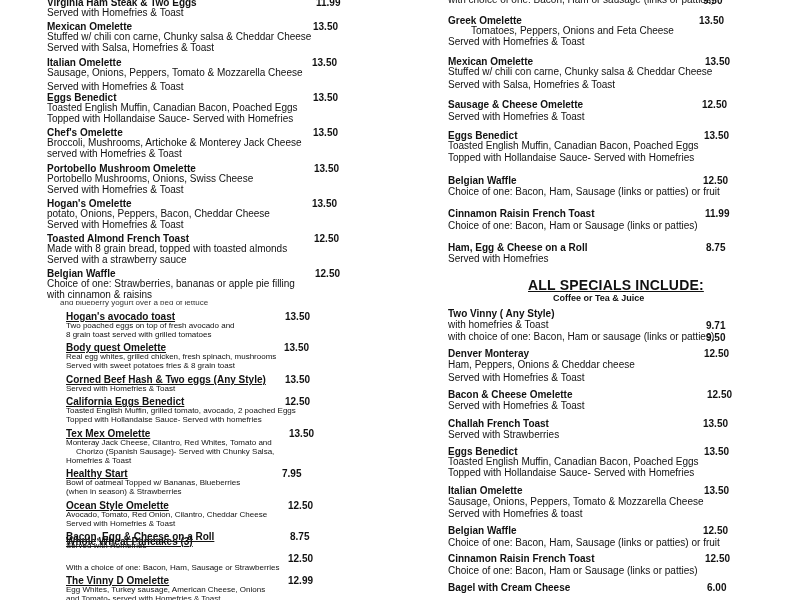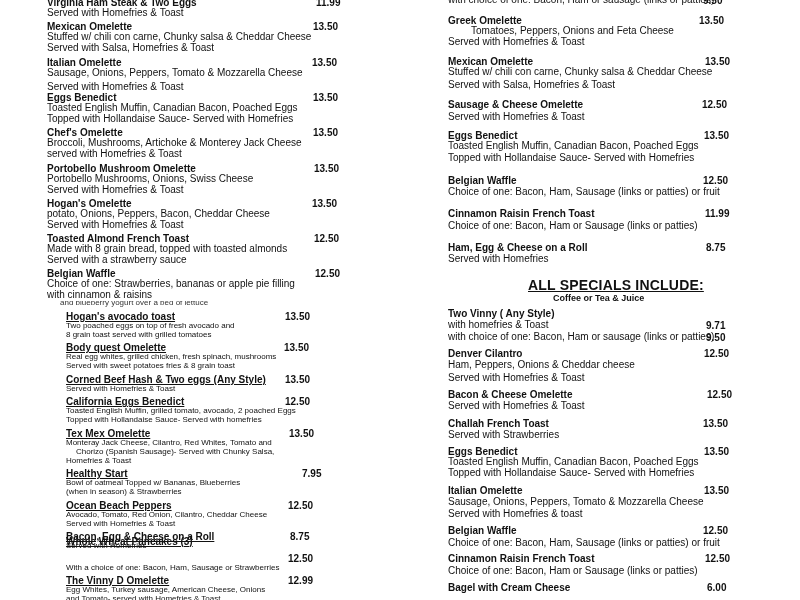--- a/index.html
+++ b/index.html
@@ -86,25 +86,25 @@
   <div class="abs sm-desc" style="left:66px;top:406px">Toasted English Muffin, grilled tomato, avocado, 2 poached Eggs</div>
   <div class="abs sm-desc" style="left:66px;top:415px">Topped with Hollandaise Sauce- Served with homefries</div>
 
   <div class="abs sm-name" style="left:66px;top:428px">Tex Mex Omelette</div>
   <div class="abs price" style="left:289px;top:428px">13.50</div>
   <div class="abs sm-desc" style="left:66px;top:438px">Monteray Jack Cheese, Cilantro, Red Whites, Tomato and</div>
   <div class="abs sm-desc" style="left:76px;top:447px">Chorizo (Spanish Sausage)- Served with Chunky Salsa,</div>
   <div class="abs sm-desc" style="left:66px;top:456px"> Homefries &amp; Toast</div>
 
   <div class="abs sm-name" style="left:66px;top:468px">Healthy Start</div>
-  <div class="abs price" style="left:302px;top:468px">7.95</div>
+  <div class="abs price" style="left:282px;top:468px">7.95</div>
   <div class="abs sm-desc" style="left:66px;top:478px">Bowl of oatmeal Topped w/ Bananas, Blueberries</div>
   <div class="abs sm-desc" style="left:66px;top:487px">(when in season) &amp; Strawberries</div>
 
-  <div class="abs sm-name" style="left:66px;top:500px">Ocean Beach Peppers</div>
+  <div class="abs sm-name" style="left:66px;top:500px">Ocean Style Omelette</div>
   <div class="abs price" style="left:288px;top:500px">12.50</div>
   <div class="abs sm-desc" style="left:66px;top:510px">Avocado, Tomato, Red Onion, Cilantro, Cheddar Cheese</div>
   <div class="abs sm-desc" style="left:66px;top:519px">Served with Homefries &amp; Toast</div>
 
   <div class="abs sm-name" style="left:66px;top:531px">Bacon, Egg &amp; Cheese on a Roll</div>
   <div class="abs price" style="left:290px;top:531px">8.75</div>
   <div class="abs sm-desc" style="left:66px;top:541px">Served with Homefries</div>
 
   <div class="abs sm-name" style="left:66px;top:536px">Whole Wheat Pancakes (3)</div>
   <div class="abs price" style="left:288px;top:553px">12.50</div>
@@ -155,21 +155,21 @@
 <div>
   <div class="abs hdr" style="left:528px;top:277px">ALL SPECIALS INCLUDE:</div>
   <div class="abs subhdr" style="left:553px;top:293px;height:8px;overflow:hidden">Coffee or Tea &amp; Juice</div>
 
   <div class="abs name" style="left:448px;top:308px">Two Vinny ( Any Style)</div>
   <div class="abs desc" style="left:448px;top:319px">with homefries &amp; Toast</div>
   <div class="abs price" style="left:706px;top:320px">9.71</div>
   <div class="abs desc" style="left:448px;top:331px">with choice of one: Bacon, Ham or sausage (links or patties)</div>
   <div class="abs price" style="left:706px;top:332px">9.50</div>
 
-  <div class="abs name" style="left:448px;top:348px">Denver Cilantro</div>
+  <div class="abs name" style="left:448px;top:348px">Denver Monteray</div>
   <div class="abs price" style="left:704px;top:348px">12.50</div>
   <div class="abs desc" style="left:448px;top:359px">Ham, Peppers, Onions &amp; Cheddar cheese</div>
   <div class="abs desc" style="left:448px;top:372px">Served with Homefries &amp; Toast</div>
 
   <div class="abs name" style="left:448px;top:389px">Bacon &amp; Cheese Omelette</div>
   <div class="abs price" style="left:707px;top:389px">12.50</div>
   <div class="abs desc" style="left:448px;top:400px">Served with Homefries &amp; Toast</div>
 
   <div class="abs name" style="left:448px;top:418px">Challah French Toast</div>
   <div class="abs price" style="left:703px;top:418px">13.50</div>

